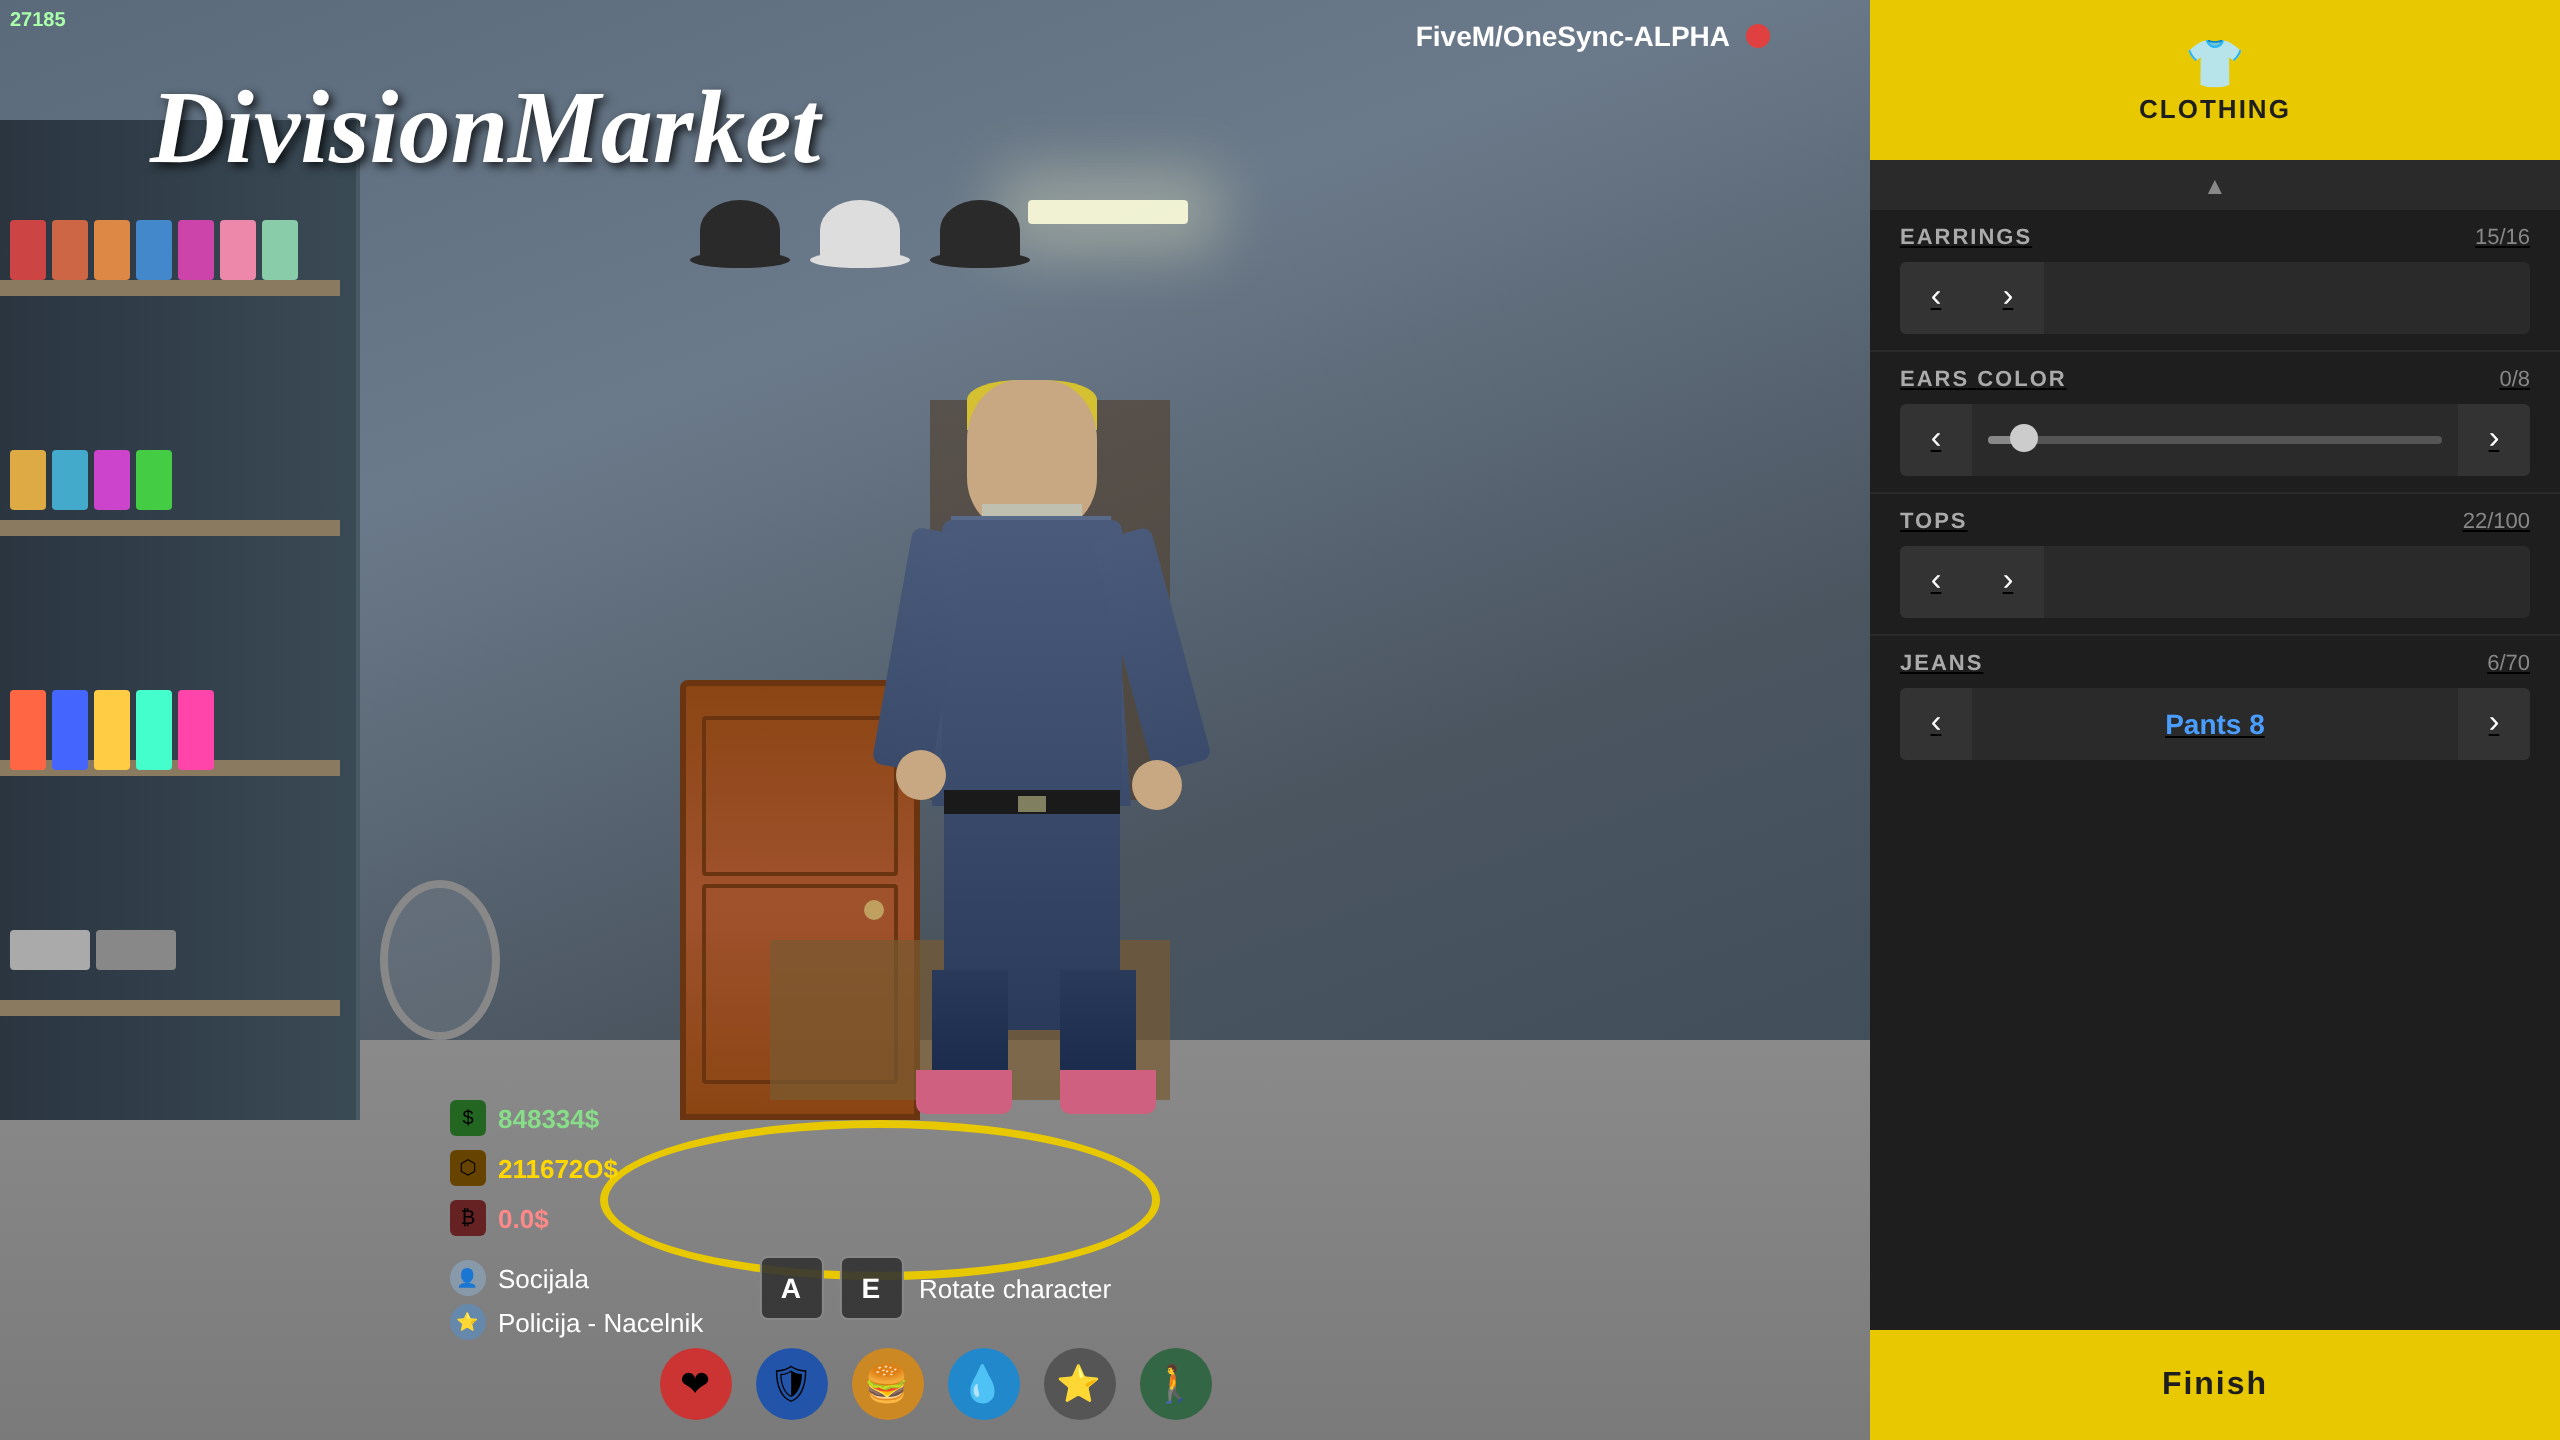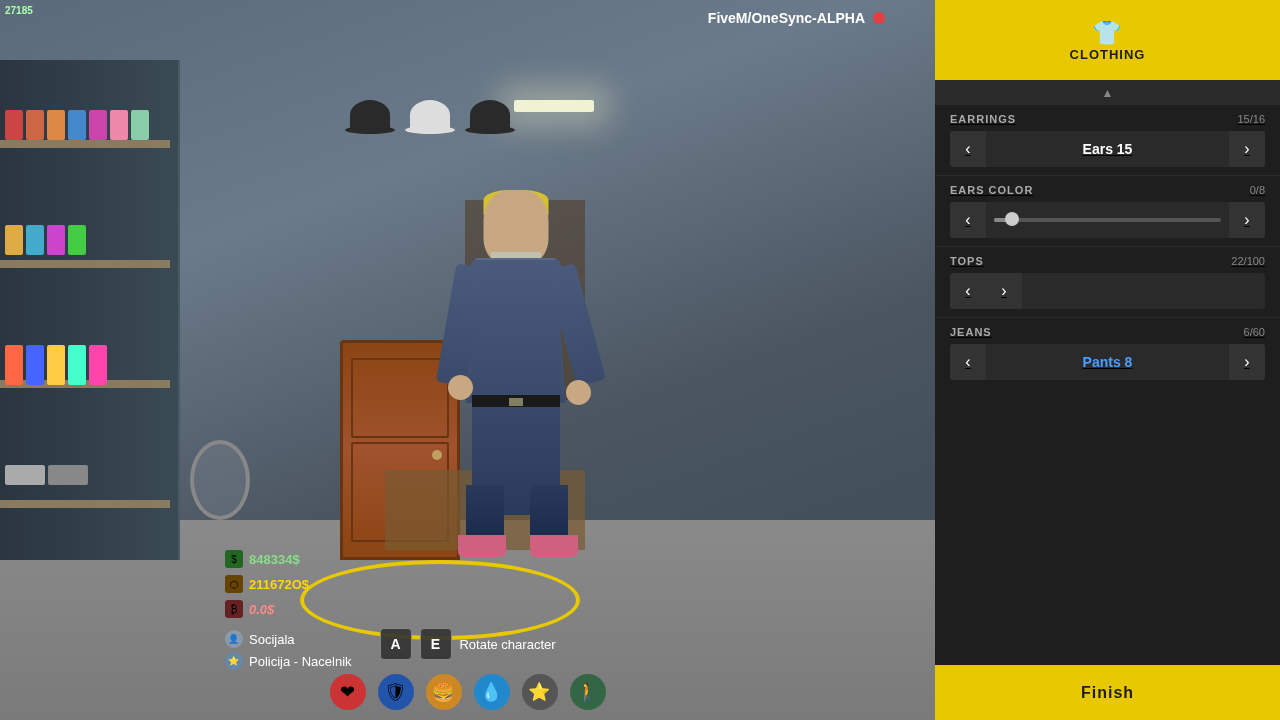--- a/index.html
+++ b/index.html
@@ -650,38 +650,39 @@
     <div class="char-belt"></div>
     <div class="char-belt-buckle"></div>
     <div class="char-leg-left"></div>
     <div class="char-leg-right"></div>
     <div class="char-shoe-left"></div>
     <div class="char-shoe-right"></div>
   </div>
 
   <div id="fivem-logo">27185</div>
 
+  <div id="title">DivisionMarket</div>
 
   <div id="server-info">
     <span>FiveM/OneSync-ALPHA</span>
     <div class="server-dot"></div>
   </div>
 
   <div style="position:absolute;bottom:100px;left:225px;display:flex;flex-direction:column;gap:3px;">
     <div class="money-bar">
       <div class="money-icon" style="background:#226622;">$</div>
       <div class="money-amount" style="color:#88dd88;">848334$</div>
     </div>
     <div class="money-bar">
       <div class="money-icon" style="background:#664400;">⬡</div>
       <div class="money-amount" style="color:#ffd700;">211672O$</div>
     </div>
     <div class="money-bar">
       <div class="money-icon" style="background:#662222;">₿</div>
-      <div class="money-amount" style="color:#ff8888;font-style:italic;">0.0$</div>
+      <div class="money-amount" style="color:#ff8888;">0.0$</div>
     </div>
   </div>
 
   <div style="position:absolute;bottom:50px;left:225px;display:flex;flex-direction:column;gap:4px;">
     <div class="user-row">
       <div class="user-icon" style="background:#8899aa;">👤</div>
       <span>Socijala</span>
     </div>
     <div class="user-row">
       <div class="user-icon" style="background:#6688aa;">⭐</div>
@@ -718,21 +719,20 @@
 
   <div id="panel-content">
 
     <div class="section">
       <div class="section-header">
         <span class="section-label">EARRINGS</span>
         <span class="section-count">15/16</span>
       </div>
       <div class="selector-row">
         <button class="selector-arrow">‹</button>
-        <div class="selector-value">Ears 15</div>
         <button class="selector-arrow">›</button>
       </div>
     </div>
 
     <div class="section">
       <div class="section-header">
         <span class="section-label">EARS COLOR</span>
         <span class="section-count">0/8</span>
       </div>
       <div class="selector-row">
@@ -754,21 +754,21 @@
       </div>
       <div class="selector-row">
         <button class="selector-arrow">‹</button>
         <button class="selector-arrow">›</button>
       </div>
     </div>
 
     <div class="section">
       <div class="section-header">
         <span class="section-label">JEANS</span>
-        <span class="section-count">6/60</span>
+        <span class="section-count">6/70</span>
       </div>
       <div class="selector-row">
         <button class="selector-arrow">‹</button>
         <div class="selector-value highlighted">Pants 8</div>
         <button class="selector-arrow">›</button>
       </div>
     </div>
 
   </div>
 

